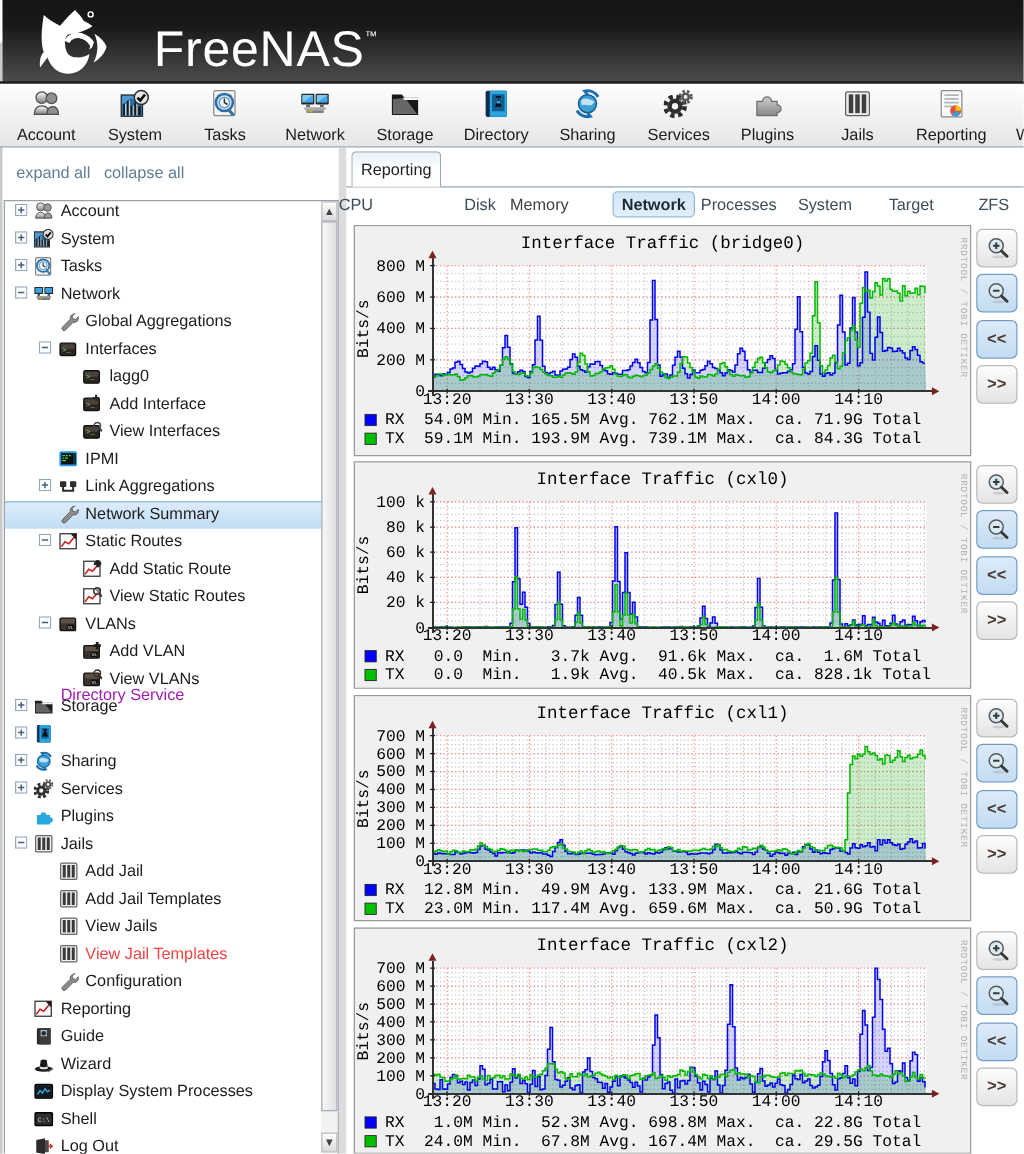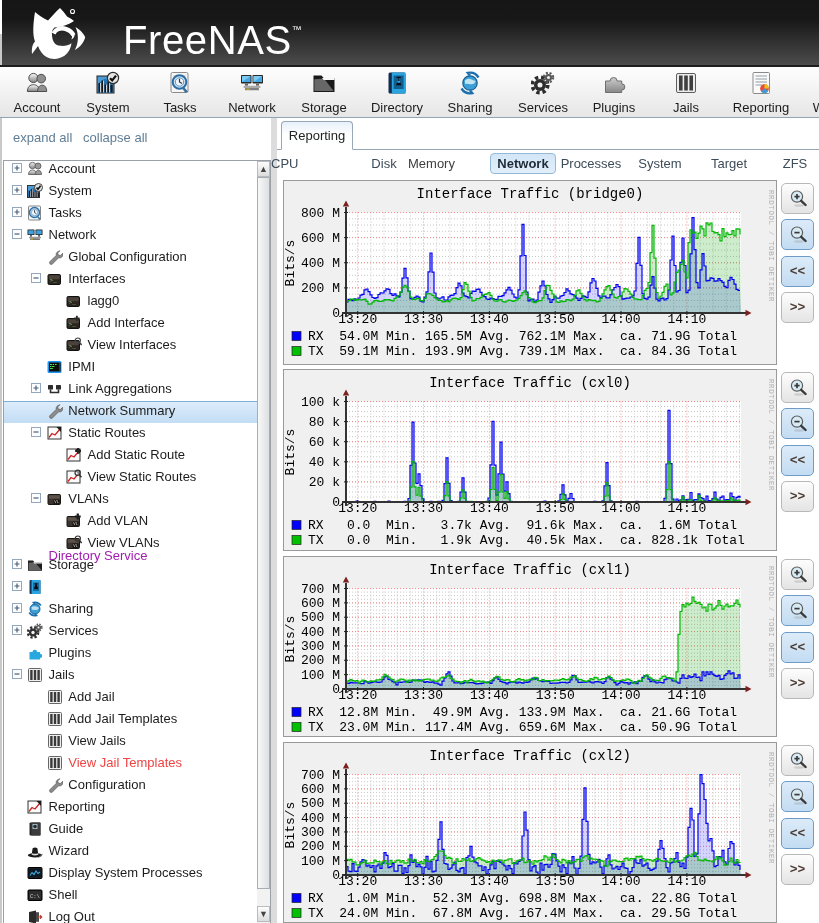--- a/index.html
+++ b/index.html
@@ -265,21 +265,21 @@
       <rect x="3" y="11.3" width="10" height="1.6" rx="0.4" fill="#777"></rect>
       <rect x="4" y="11.6" width="2.2" height="0.9" fill="#d8b200"></rect>
     </svg>
   </div>
 <div style="position:absolute;left:48.5px;top:226.9px;height:16px;line-height:16px;font-size:13px;color:#1c1c1c;white-space:nowrap;">Network</div>
 <div style="position:absolute;left:46.5px;top:248.9px;width:16px;height:16px;">
     <svg width="16" height="16" viewBox="0 0 16 16" style="">
       <path d="M12.5 2.2 a3.4 3.4 0 0 0 -3.3 4.2 L3.0 12.6 a1.7 1.7 0 0 0 2.4 2.4 L11.6 8.8 a3.4 3.4 0 0 0 4.1-4.5 l-2.3 2.3 -2.1-0.6 -0.6-2.1 2.3-2.3 a3.4 3.4 0 0 0 -0.5 0.6z" fill="#8c8c8c" stroke="#5a5a5a" stroke-width="0.7"></path>
     </svg>
   </div>
-<div style="position:absolute;left:68.3px;top:248.9px;height:16px;line-height:16px;font-size:13px;color:#1c1c1c;white-space:nowrap;">Global Configuration</div>
+<div style="position:absolute;left:68.3px;top:248.9px;height:16px;line-height:16px;font-size:13px;color:#1c1c1c;white-space:nowrap;">Global Aggregations</div>
 <div style="position:absolute;left:30.8px;top:273.4px;width:10px;height:10px;">
     <svg width="10" height="10" viewBox="0 0 10 10" style="">
       <rect x="0.5" y="0.5" width="9" height="9" fill="#fdfdfd" stroke="#93a7bd"></rect>
       <path d="M2.5 5 h5" stroke="#4a5f78" stroke-width="1.2"></path>
     </svg>
   </div>
 <div style="position:absolute;left:46.5px;top:270.9px;width:16px;height:16px;">
     <svg width="16" height="16" viewBox="0 0 16 16" style="">
       <rect x="1" y="3.5" width="12.5" height="10" rx="1.2" fill="#2b2420" stroke="#111"></rect>
       <rect x="1.8" y="4.3" width="10.9" height="4" rx="1" fill="#544a42" opacity="0.8"></rect>

